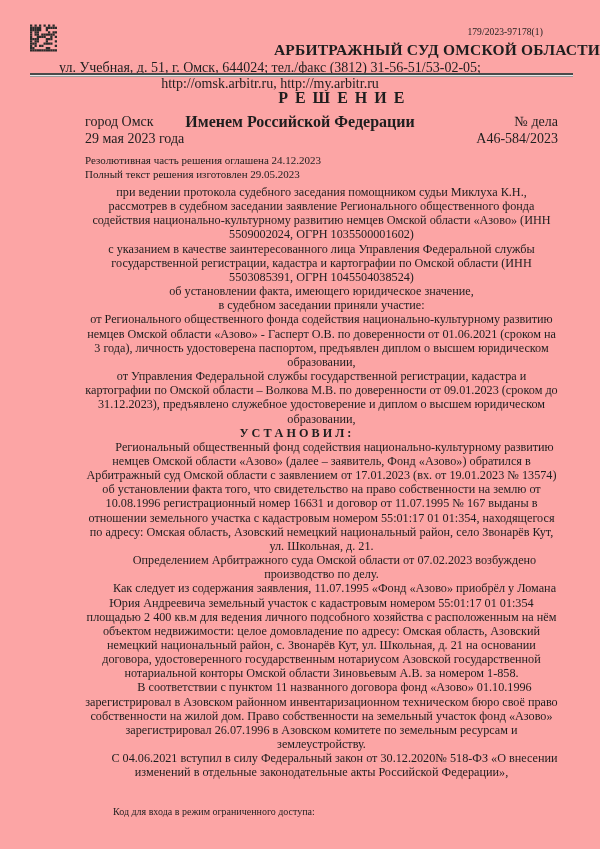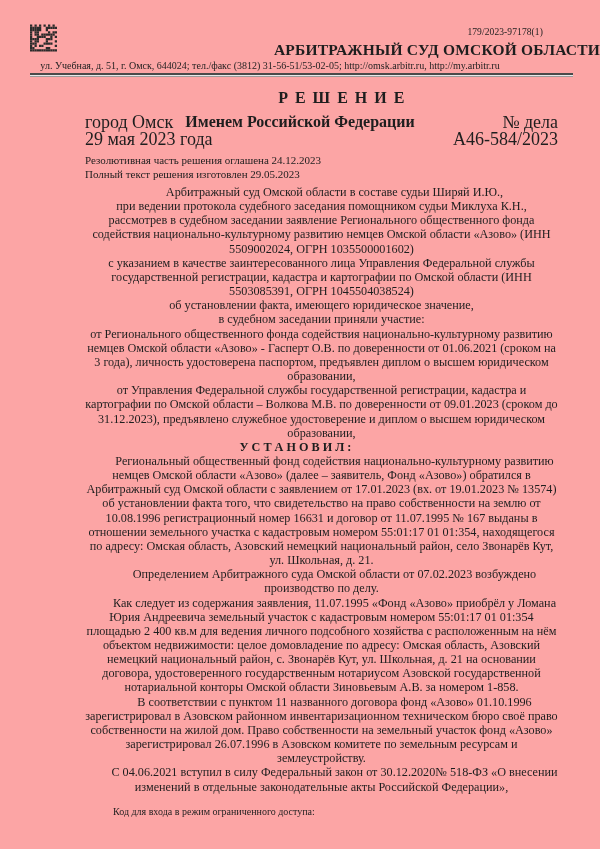--- a/index.html
+++ b/index.html
@@ -13,39 +13,39 @@
   }
   
   .qr{position:absolute;left:30px;top:24px;width:27px;height:28px;}
   .doc-number{position:absolute;top:27px;right:57px;font-size:9.5px;letter-spacing:.1px;}
   .court-name{
     position:absolute;top:41px;left:0;width:600px;
     text-align:right;font-weight:bold;font-size:15.5px;letter-spacing:.2px;
   }
   .court-address{
     position:absolute;top:60px;left:0;width:540px;
-    text-align:center;font-size:10px;
+    text-align:center;font-size:14px;
   }
   .header-rule{
     position:absolute;top:73px;left:30px;width:543px;height:4px;
     background:linear-gradient(180deg,#4a4a4a 0 55%,#e8e8e8 55% 70%,#9b9b9b 70% 100%);
   }
   .in-name{
     position:absolute;top:79px;left:0;width:600px;
     text-align:center;font-weight:bold;font-size:16px;margin-top:34px;
   }
   .decision-title{
     position:absolute;top:89px;left:0;width:600px;
     text-align:center;font-weight:bold;font-size:16px;letter-spacing:1.5px;padding-left:42px;
   }
   
   .meta{
     position:absolute;top:114px;left:85px;right:42px;
     display:flex;justify-content:space-between;
-    font-size:18px;line-height:16.5px;
+    font-size:14px;line-height:16.5px;
   }
   .meta .right{text-align:right;}
   .resolution{
     position:absolute;top:153px;left:85px;right:42px;
     font-size:11px;line-height:14px;
   }
   
   .body{
     position:absolute;top:185px;left:85px;width:473px;
     font-size:12.2px;line-height:14.15px;
@@ -176,21 +176,20 @@
       <div>А46-584/2023</div>
     </div>
   </div>
 
   <div class="resolution">
     <div>Резолютивная часть решения оглашена 24.12.2023</div>
     <div>Полный текст решения изготовлен 29.05.2023</div>
   </div>
 
   <div class="body">
-    <p class="indent">Арбитражный суд Омской области в составе судьи Ширяй И.Ю.,</p>
     <p>при ведении протокола судебного заседания помощником судьи Миклуха К.Н.,</p>
     <p>рассмотрев в судебном заседании заявление Регионального общественного фонда содействия национально-культурному развитию немцев Омской области «Азово» (ИНН 5509002024, ОГРН 1035500001602)</p>
     <p>с указанием в качестве заинтересованного лица Управления Федеральной службы государственной регистрации, кадастра и картографии по Омской области (ИНН 5503085391, ОГРН 1045504038524)</p>
     <p>об установлении факта, имеющего юридическое значение,</p>
     <p>в судебном заседании приняли участие:</p>
     <p>от Регионального общественного фонда содействия национально-культурному развитию немцев Омской области «Азово» - Гасперт О.В. по доверенности от 01.06.2021 (сроком на 3 года), личность удостоверена паспортом, предъявлен диплом о высшем юридическом образовании,</p>
     <p>от Управления Федеральной службы государственной регистрации, кадастра и картографии по Омской области – Волкова М.В. по доверенности от 09.01.2023 (сроком до 31.12.2023), предъявлено служебное удостоверение и диплом о высшем юридическом образовании,</p>
     <p class="ustanovil">У С Т А Н О В И Л :</p>
     <p class="indent">Региональный общественный фонд содействия национально-культурному развитию немцев Омской области «Азово» (далее – заявитель, Фонд «Азово») обратился в Арбитражный суд Омской области с заявлением от 17.01.2023 (вх. от 19.01.2023 № 13574) об установлении факта того, что свидетельство на право собственности на землю от 10.08.1996 регистрационный номер 16631 и договор от 11.07.1995 № 167 выданы в отношении земельного участка с кадастровым номером 55:01:17 01 01:354, находящегося по адресу: Омская область, Азовский немецкий национальный район, село Звонарёв Кут, ул. Школьная, д. 21.</p>
     <p class="indent">Определением Арбитражного суда Омской области от 07.02.2023 возбуждено производство по делу.</p>

